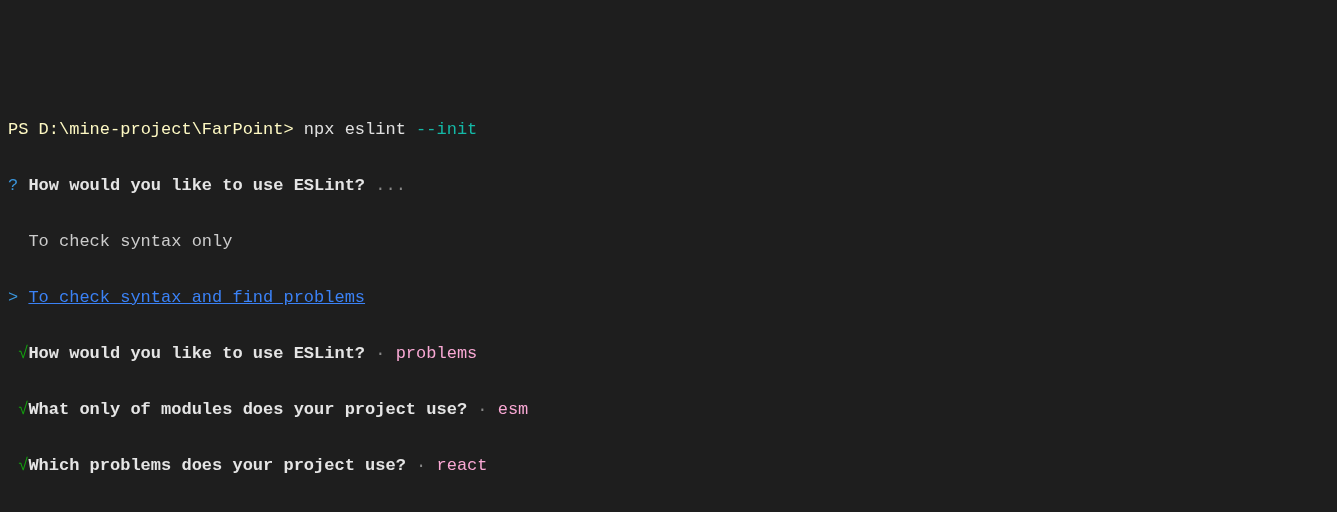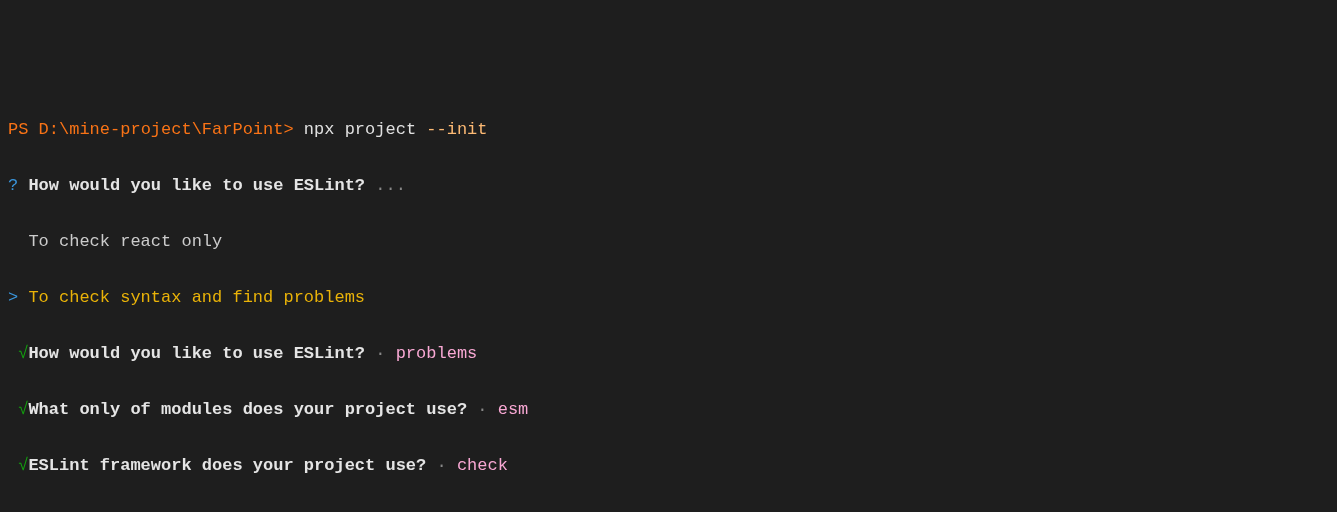--- a/index.html
+++ b/index.html
@@ -10,45 +10,45 @@
       font-size: 17px;
       line-height: 28px;
       padding: 4px 8px;
       width: 1337px;
       height: 512px;
       overflow: hidden;
       white-space: pre-wrap;
       word-break: break-all;
     }
     .line { display: block; }
-    .prompt { color: #f97316; }
+    .prompt { color: #fef9c3; }
     .cmd { color: #e0e0e0; }
-    .flag { color: #fdba74; }
+    .flag { color: #14b8a6; }
     .cyan-mark { color: #3a96dd; }
     .bold-white { color: #e5e5e5; font-weight: bold; }
     .dim { color: #888888; }
     .plain { color: #cccccc; }
     .arrow { color: #3a96dd; }
-    .selected { color: #eab308; }
+    .selected { color: #3b82f6; text-decoration: underline; }
     .check { color: #13a10e; }
     .answer { color: #f9a8d4; }
     .bullet { color: #888888; }
   </style>
 </head>
 <body>
 
 
 
-<div class="line"><span class="prompt">PS </span><span class="prompt">D:\mine-project\FarPoint&gt; </span><span class="cmd">npx project </span><span class="flag">--init</span></div>
+<div class="line"><span class="prompt">PS </span><span class="prompt">D:\mine-project\FarPoint&gt; </span><span class="cmd">npx eslint </span><span class="flag">--init</span></div>
 <div class="line"><span class="cyan-mark">?</span><span class="bold-white"> How would you like to use ESLint? </span><span class="dim">...</span></div>
-<div class="line"><span class="plain">  To check react only</span></div>
+<div class="line"><span class="plain">  To check syntax only</span></div>
 <div class="line"><span class="arrow">&gt; </span><span class="selected">To check syntax and find problems</span></div>
 <div class="line"> <span class="check">√</span><span class="bold-white">How would you like to use ESLint?</span><span class="bullet"> · </span><span class="answer">problems</span></div>
 <div class="line"> <span class="check">√</span><span class="bold-white">What only of modules does your project use?</span><span class="bullet"> · </span><span class="answer">esm</span></div>
-<div class="line"> <span class="check">√</span><span class="bold-white">ESLint framework does your project use?</span><span class="bullet"> · </span><span class="answer">check</span></div>
+<div class="line"> <span class="check">√</span><span class="bold-white">Which problems does your project use?</span><span class="bullet"> · </span><span class="answer">react</span></div>
 <div class="line"> </div>
 
 
 
 
 
 
 
 
 

